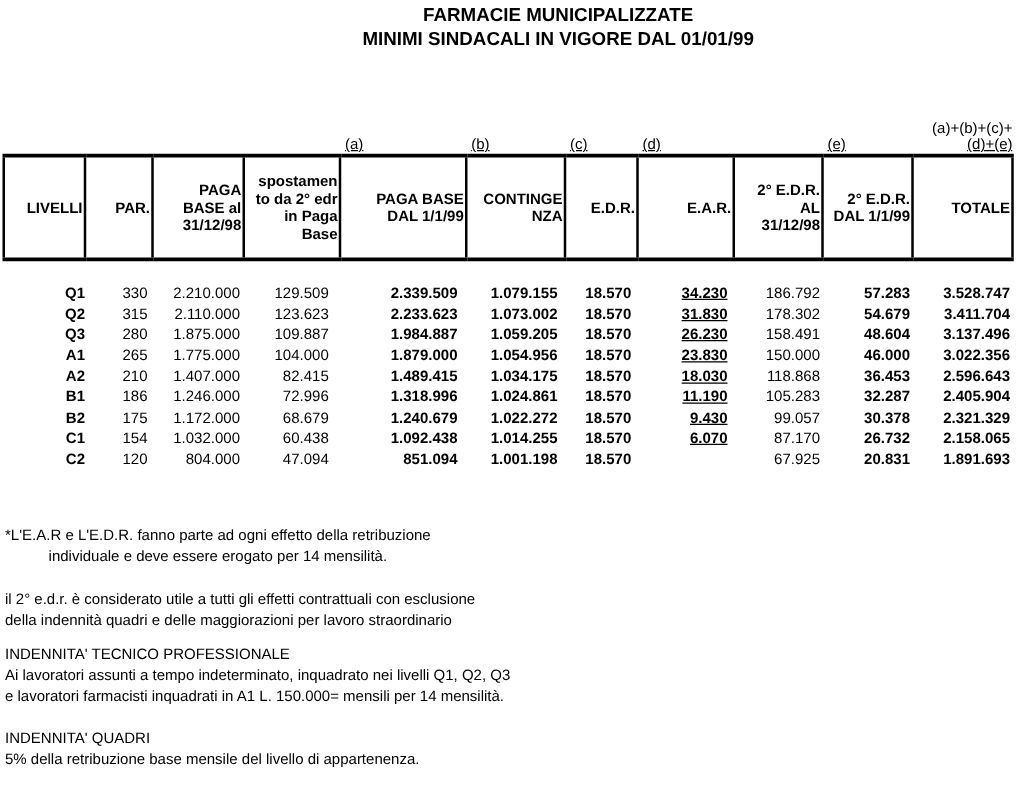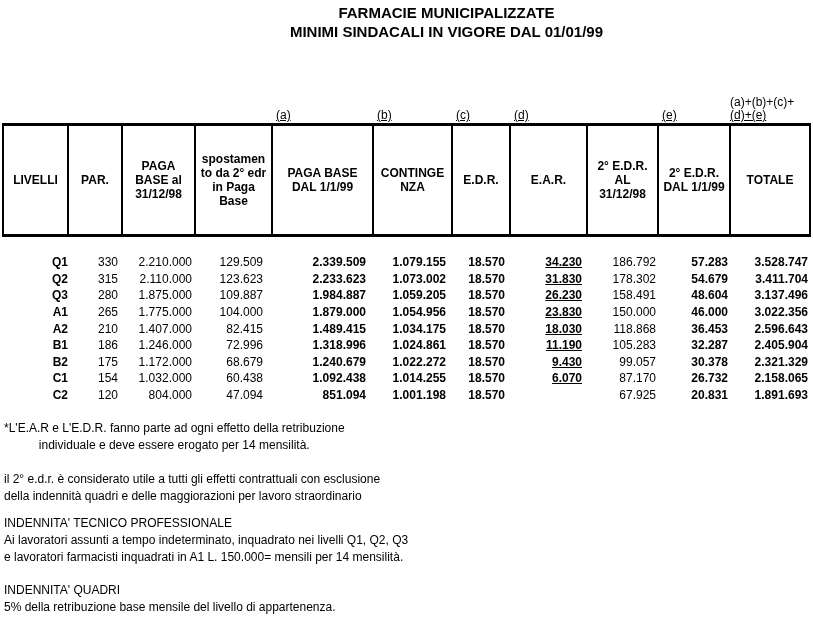--- a/index.html
+++ b/index.html
@@ -16,32 +16,32 @@
   }
   #salary-table-wrap { position: absolute; left: 2px; top: 90px; }
   table { border-collapse: collapse; table-layout: fixed; }
   td { overflow: hidden; }
   tr.letters td {
     border: none; vertical-align: bottom; text-align: left;
     font-size: 12px; line-height: 14px;
     padding: 0 0 1px 4px; height: 32px;
   }
   tr.letters td.formula {
-    text-align: left; padding-left: 0; line-height: 13px;
+    text-align: right; padding-left: 0; line-height: 13px;
   }
   tr.letters .lline { display: block; text-align: inherit; }
   tr.letters .u { text-decoration: underline; }
   tr.letters td:not(.formula) .lline { display: inline; }
   tr.header td {
     border: 2px solid #000;
     border-top: 3px solid #000;
     border-bottom: 3px solid #000;
-    text-align: center; vertical-align: middle;
+    text-align: right; vertical-align: middle;
     font-weight: bold; font-size: 12px; line-height: 14px;
-    white-space: pre-line; height: 80px; padding: 14px 1px;
+    white-space: pre-line; height: 80px; padding: 0 1px;
   }
   tr.spacer td { border: none; height: 17px; padding: 0; }
   tbody.data td {
     border: none; font-size: 12px; height: 16.6px;
     padding: 0; text-align: right; white-space: nowrap;
     vertical-align: middle;
   }
   tbody.data td.c0 { text-align: right; padding-left: 3px; font-weight: bold; }
   tbody.data td.c1 { padding-right: 4px; }
   tbody.data td.c2 { padding-right: 3px; }

